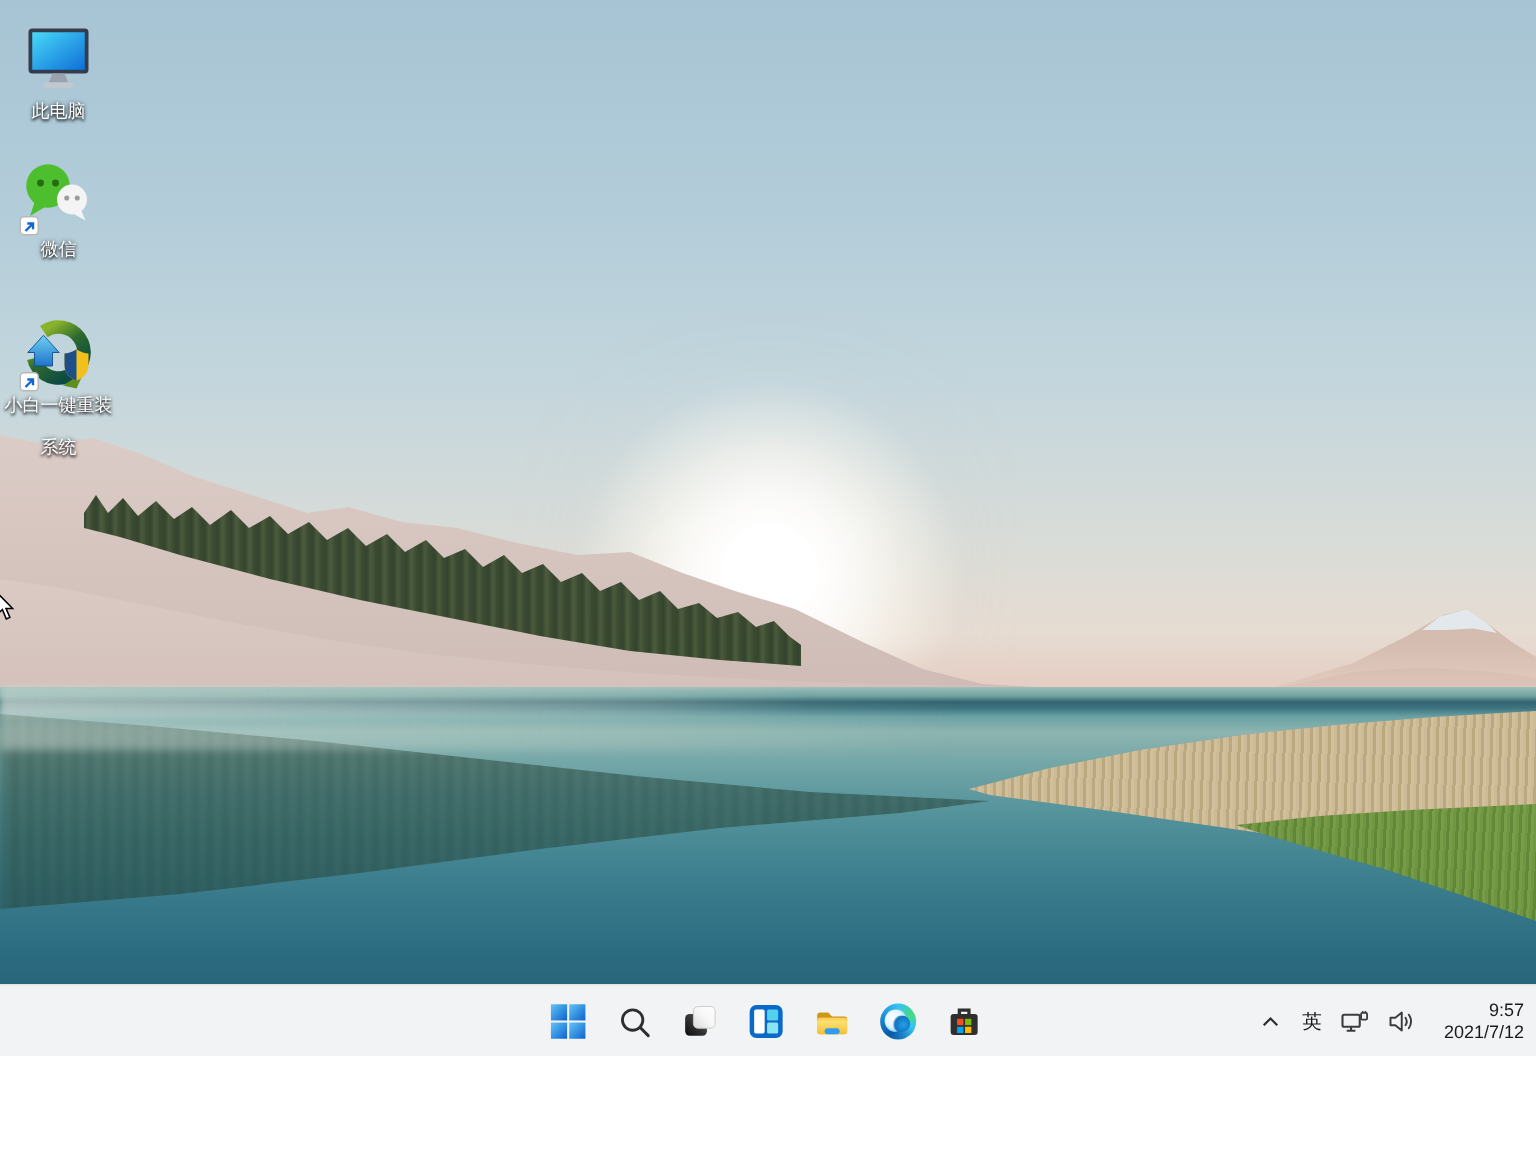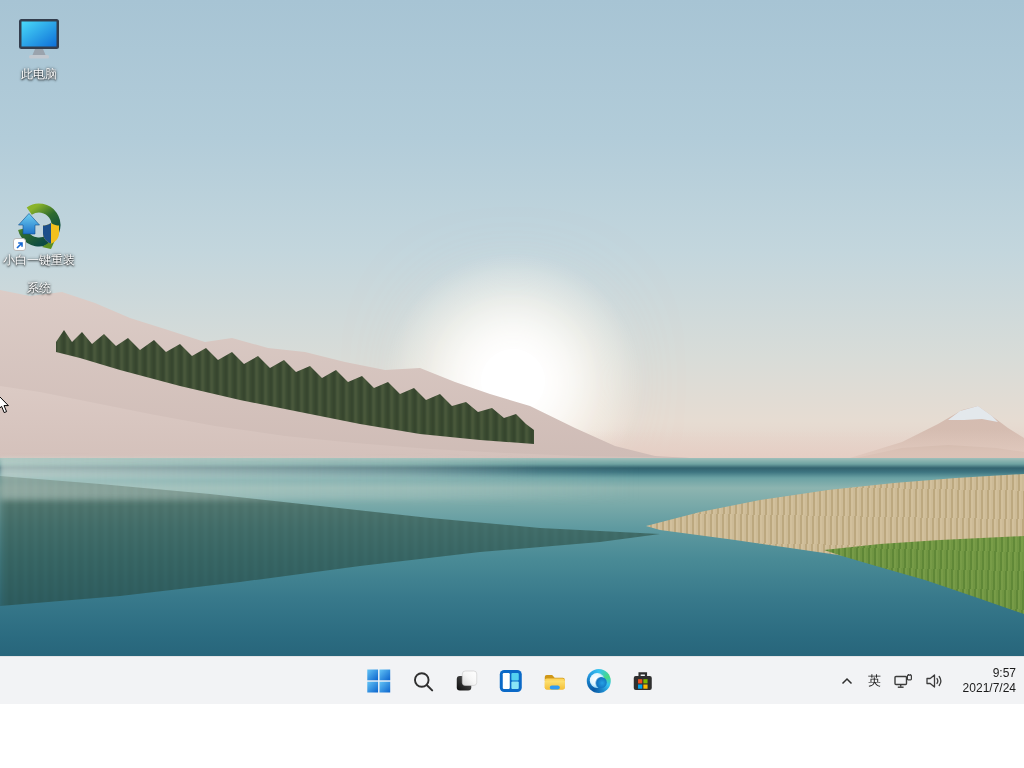--- a/index.html
+++ b/index.html
@@ -117,22 +117,42 @@
           </defs>
         <rect x="3" y="1" width="40" height="30" rx="2.5" fill="#333d4d"></rect>
         <rect x="5.5" y="3.5" width="35" height="25" fill="url(#scrG)"></rect>
         <path d="M19 31 h8 l2.5 6 h-13 z" fill="#9aa3ad"></path>
         <rect x="13" y="37" width="20" height="3.5" rx="1.5" fill="#c2c8cf"></rect>
       </svg>
     </div>
     <div class="lbl">此电脑</div>
   </div>
 
-
-  <div class="dicon" style="top:202px">
+  <div class="dicon" style="top:108px">
+    <div class="art">
+      <svg width="48" height="48" viewBox="0 0 48 48">
+        <circle cx="17" cy="16" r="14.5" fill="#4dbe2e"></circle>
+        <path d="M8 27 L5 36 L15 30 Z" fill="#4dbe2e"></path>
+        <circle cx="12" cy="14" r="2.3" fill="#256c14"></circle>
+        <circle cx="22" cy="14" r="2.3" fill="#256c14"></circle>
+        <circle cx="33" cy="25" r="10" fill="#f4f4f4"></circle>
+        <path d="M39 32 L42 39 L33 34 Z" fill="#f4f4f4"></path>
+        <circle cx="29.5" cy="24" r="1.7" fill="#9c9c9c"></circle>
+        <circle cx="36.5" cy="24" r="1.7" fill="#9c9c9c"></circle>
+      </svg>
+      <div class="sc-arrow">
+        <svg width="10" height="10" viewBox="0 0 10 10">
+            <path d="M2 8 L7 3 M3.2 3 H7 V6.8" stroke="#1467d2" stroke-width="1.6" fill="none"></path>
+          </svg>
+      </div>
+    </div>
+    <div class="lbl">微信</div>
+  </div>
+
+  <div class="dicon" style="top:212px">
     <div class="art">
       <svg width="48" height="48" viewBox="0 0 48 48">
         <defs>
           <linearGradient id="ringG" x1="0" y1="0" x2="1" y2="0">
             <stop offset="0" stop-color="#0d4a42"></stop>
               <stop offset=".55" stop-color="#2e6b2e"></stop>
               <stop offset="1" stop-color="#8ab32a"></stop>
           </linearGradient>
           <linearGradient id="arrG" x1="0" y1="0" x2="0" y2="1">
             <stop offset="0" stop-color="#6fd0f2"></stop>
@@ -271,18 +291,18 @@
       </div>
       <div class="tray-btn" style="width:30px">
         <svg width="18" height="16" viewBox="0 0 18 16">
           <path d="M2 5.5 h3.2 L9.5 2 v12 L5.2 10.5 H2 z" fill="none" stroke="#3c3c3c" stroke-width="1.3" stroke-linejoin="round"></path>
           <path d="M12 5.5 a4.5 4.5 0 0 1 0 5" fill="none" stroke="#3c3c3c" stroke-width="1.3" stroke-linecap="round"></path>
           <path d="M14.2 3.5 a7.5 7.5 0 0 1 0 9" fill="none" stroke="#3c3c3c" stroke-width="1.3" stroke-linecap="round"></path>
         </svg>
       </div>
       <div class="clock">
         <div>9:57</div>
-        <div>2021/7/24</div>
+        <div>2021/7/12</div>
       </div>
     </div>
   </div>
 
 </div>
 
 </body></html>

